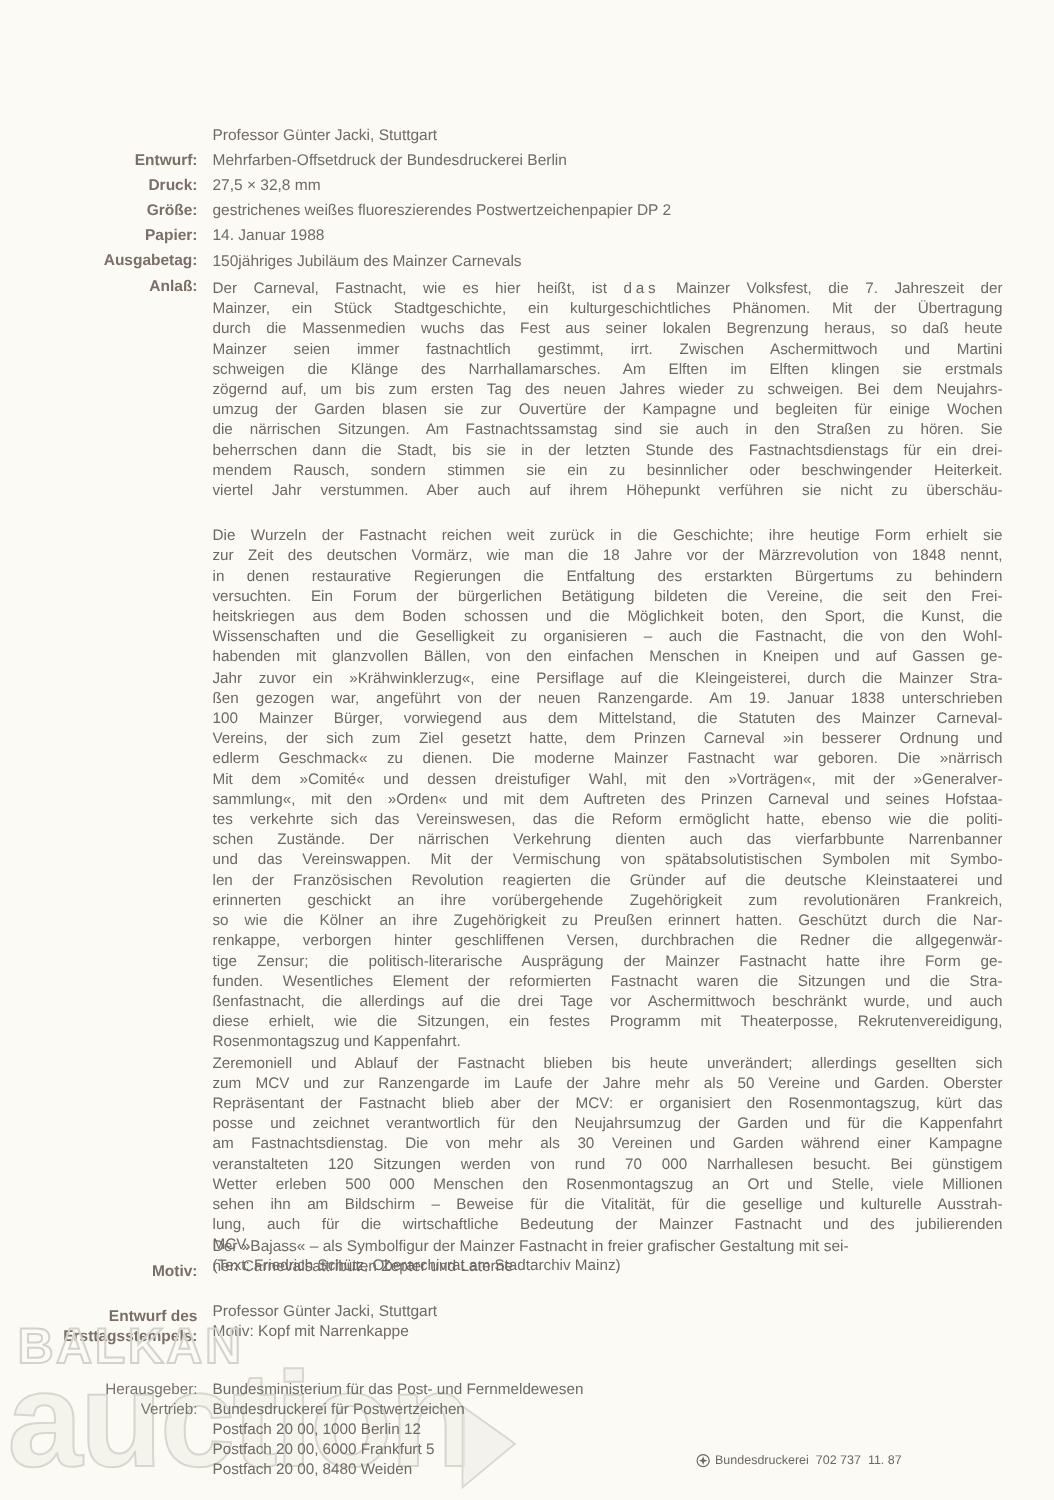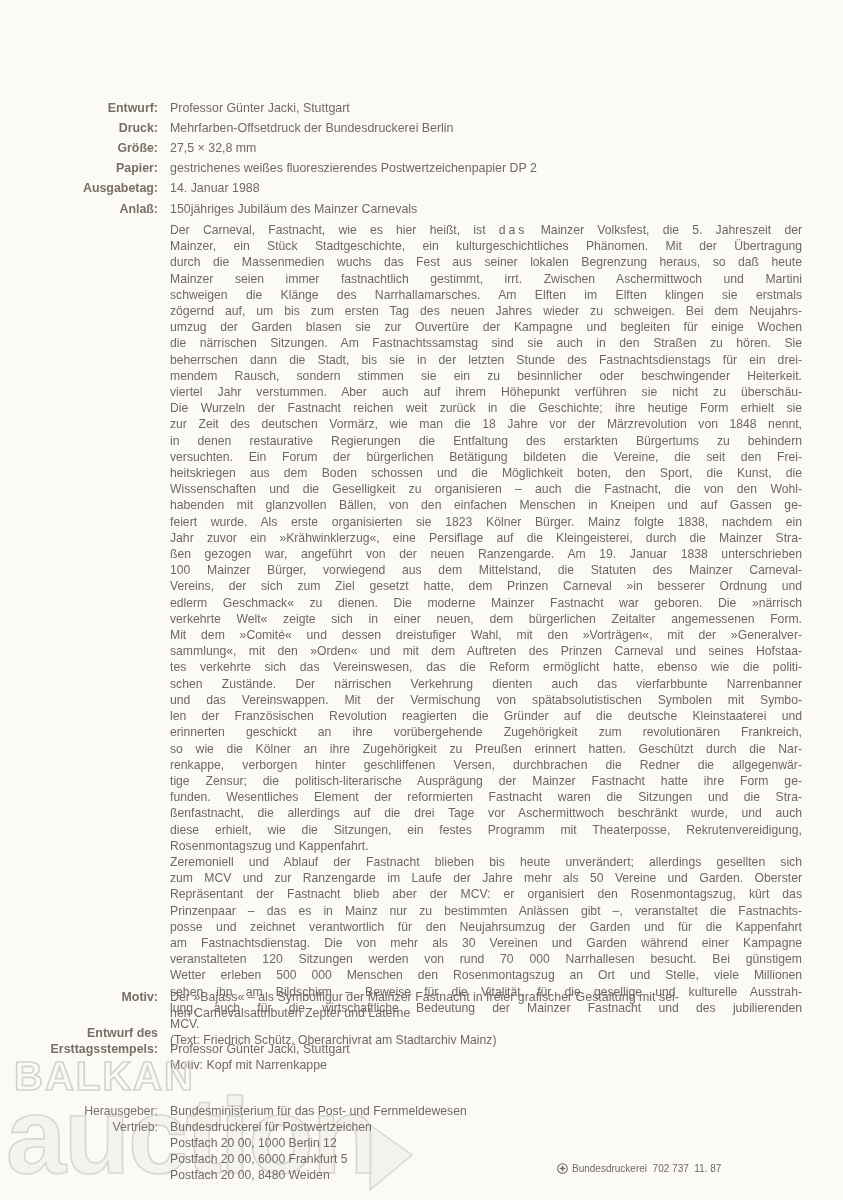--- a/index.html
+++ b/index.html
@@ -29,20 +29,21 @@
       font-size: 12.4px;
       line-height: 16px;
       white-space: nowrap;
     }
     .meta-label {
       position: absolute;
       right: 685px;
       font-weight: bold;
       color: #7a6e66;
       text-align: right;
+      margin-top: 20px;
     }
     .meta-value {
       position: absolute;
       left: 170px;
       color: #716a64;
     }
     .body-text {
       position: absolute;
       left: 170px;
       width: 632px;
@@ -150,69 +151,66 @@
     <span class="meta-label">Ausgabetag:</span>
     <span class="meta-value">14. Januar 1988</span>
   </div>
   <div class="meta-row" style="top:201px">
     <span class="meta-label">Anlaß:</span>
     <span class="meta-value">150jähriges Jubiläum des Mainzer Carnevals</span>
   </div>
 
   <div class="body-text" style="top:222px">
     <div>
-      <span class="line"><span>Der Carneval, Fastnacht, wie es hier heißt, ist</span> <span class="spaced">das</span> <span>Mainzer Volksfest, die 5. Jahreszeit der</span></span>
+      <span class="line"><span>Der Carneval, Fastnacht, wie es hier heißt, ist</span> <span class="spaced">das</span> <span>Mainzer Volksfest, die 7. Jahreszeit der</span></span>
       <span class="line">Mainzer, ein Stück Stadtgeschichte, ein kulturgeschichtliches Phänomen. Mit der Übertragung</span>
       <span class="line">durch die Massenmedien wuchs das Fest aus seiner lokalen Begrenzung heraus, so daß heute</span>
       <span class="line">Mainzer seien immer fastnachtlich gestimmt, irrt. Zwischen Aschermittwoch und Martini</span>
       <span class="line">schweigen die Klänge des Narrhallamarsches. Am Elften im Elften klingen sie erstmals</span>
       <span class="line">zögernd auf, um bis zum ersten Tag des neuen Jahres wieder zu schweigen. Bei dem Neujahrs-</span>
       <span class="line">umzug der Garden blasen sie zur Ouvertüre der Kampagne und begleiten für einige Wochen</span>
       <span class="line">die närrischen Sitzungen. Am Fastnachtssamstag sind sie auch in den Straßen zu hören. Sie</span>
       <span class="line">beherrschen dann die Stadt, bis sie in der letzten Stunde des Fastnachtsdienstags für ein drei-</span>
       <span class="line">mendem Rausch, sondern stimmen sie ein zu besinnlicher oder beschwingender Heiterkeit.</span>
       <span class="line">viertel Jahr verstummen. Aber auch auf ihrem Höhepunkt verführen sie nicht zu überschäu-</span>
     </div>
 
-    <div style="margin-top:0">
+    <div style="margin-top:20px">
       <span class="line">Die Wurzeln der Fastnacht reichen weit zurück in die Geschichte; ihre heutige Form erhielt sie</span>
       <span class="line">zur Zeit des deutschen Vormärz, wie man die 18 Jahre vor der Märzrevolution von 1848 nennt,</span>
       <span class="line">in denen restaurative Regierungen die Entfaltung des erstarkten Bürgertums zu behindern</span>
       <span class="line">versuchten. Ein Forum der bürgerlichen Betätigung bildeten die Vereine, die seit den Frei-</span>
       <span class="line">heitskriegen aus dem Boden schossen und die Möglichkeit boten, den Sport, die Kunst, die</span>
       <span class="line">Wissenschaften und die Geselligkeit zu organisieren – auch die Fastnacht, die von den Wohl-</span>
       <span class="line">habenden mit glanzvollen Bällen, von den einfachen Menschen in Kneipen und auf Gassen ge-</span>
-      <span class="line">feiert wurde. Als erste organisierten sie 1823 Kölner Bürger. Mainz folgte 1838, nachdem ein</span>
       <span class="line">Jahr zuvor ein »Krähwinklerzug«, eine Persiflage auf die Kleingeisterei, durch die Mainzer Stra-</span>
       <span class="line">ßen gezogen war, angeführt von der neuen Ranzengarde. Am 19. Januar 1838 unterschrieben</span>
       <span class="line">100 Mainzer Bürger, vorwiegend aus dem Mittelstand, die Statuten des Mainzer Carneval-</span>
       <span class="line">Vereins, der sich zum Ziel gesetzt hatte, dem Prinzen Carneval »in besserer Ordnung und</span>
       <span class="line">edlerm Geschmack« zu dienen. Die moderne Mainzer Fastnacht war geboren. Die »närrisch</span>
-      <span class="line">verkehrte Welt« zeigte sich in einer neuen, dem bürgerlichen Zeitalter angemessenen Form.</span>
       <span class="line">Mit dem »Comité« und dessen dreistufiger Wahl, mit den »Vorträgen«, mit der »Generalver-</span>
       <span class="line">sammlung«, mit den »Orden« und mit dem Auftreten des Prinzen Carneval und seines Hofstaa-</span>
       <span class="line">tes verkehrte sich das Vereinswesen, das die Reform ermöglicht hatte, ebenso wie die politi-</span>
       <span class="line">schen Zustände. Der närrischen Verkehrung dienten auch das vierfarbbunte Narrenbanner</span>
       <span class="line">und das Vereinswappen. Mit der Vermischung von spätabsolutistischen Symbolen mit Symbo-</span>
       <span class="line">len der Französischen Revolution reagierten die Gründer auf die deutsche Kleinstaaterei und</span>
       <span class="line">erinnerten geschickt an ihre vorübergehende Zugehörigkeit zum revolutionären Frankreich,</span>
       <span class="line">so wie die Kölner an ihre Zugehörigkeit zu Preußen erinnert hatten. Geschützt durch die Nar-</span>
       <span class="line">renkappe, verborgen hinter geschliffenen Versen, durchbrachen die Redner die allgegenwär-</span>
       <span class="line">tige Zensur; die politisch-literarische Ausprägung der Mainzer Fastnacht hatte ihre Form ge-</span>
       <span class="line">funden. Wesentliches Element der reformierten Fastnacht waren die Sitzungen und die Stra-</span>
       <span class="line">ßenfastnacht, die allerdings auf die drei Tage vor Aschermittwoch beschränkt wurde, und auch</span>
       <span class="line">diese erhielt, wie die Sitzungen, ein festes Programm mit Theaterposse, Rekrutenvereidigung,</span>
       <span class="line last">Rosenmontagszug und Kappenfahrt.</span>
     </div>
 
     <div>
       <span class="line">Zeremoniell und Ablauf der Fastnacht blieben bis heute unverändert; allerdings gesellten sich</span>
       <span class="line">zum MCV und zur Ranzengarde im Laufe der Jahre mehr als 50 Vereine und Garden. Oberster</span>
       <span class="line">Repräsentant der Fastnacht blieb aber der MCV: er organisiert den Rosenmontagszug, kürt das</span>
-      <span class="line">Prinzenpaar – das es in Mainz nur zu bestimmten Anlässen gibt –, veranstaltet die Fastnachts-</span>
       <span class="line">posse und zeichnet verantwortlich für den Neujahrsumzug der Garden und für die Kappenfahrt</span>
       <span class="line">am Fastnachtsdienstag. Die von mehr als 30 Vereinen und Garden während einer Kampagne</span>
       <span class="line">veranstalteten 120 Sitzungen werden von rund 70 000 Narrhallesen besucht. Bei günstigem</span>
       <span class="line">Wetter erleben 500 000 Menschen den Rosenmontagszug an Ort und Stelle, viele Millionen</span>
       <span class="line">sehen ihn am Bildschirm – Beweise für die Vitalität, für die gesellige und kulturelle Ausstrah-</span>
       <span class="line">lung, auch für die wirtschaftliche Bedeutung der Mainzer Fastnacht und des jubilierenden</span>
       <span class="line last">MCV.</span>
       <span class="line last">(Text: Friedrich Schütz, Oberarchivrat am Stadtarchiv Mainz)</span>
     </div>
   </div>

